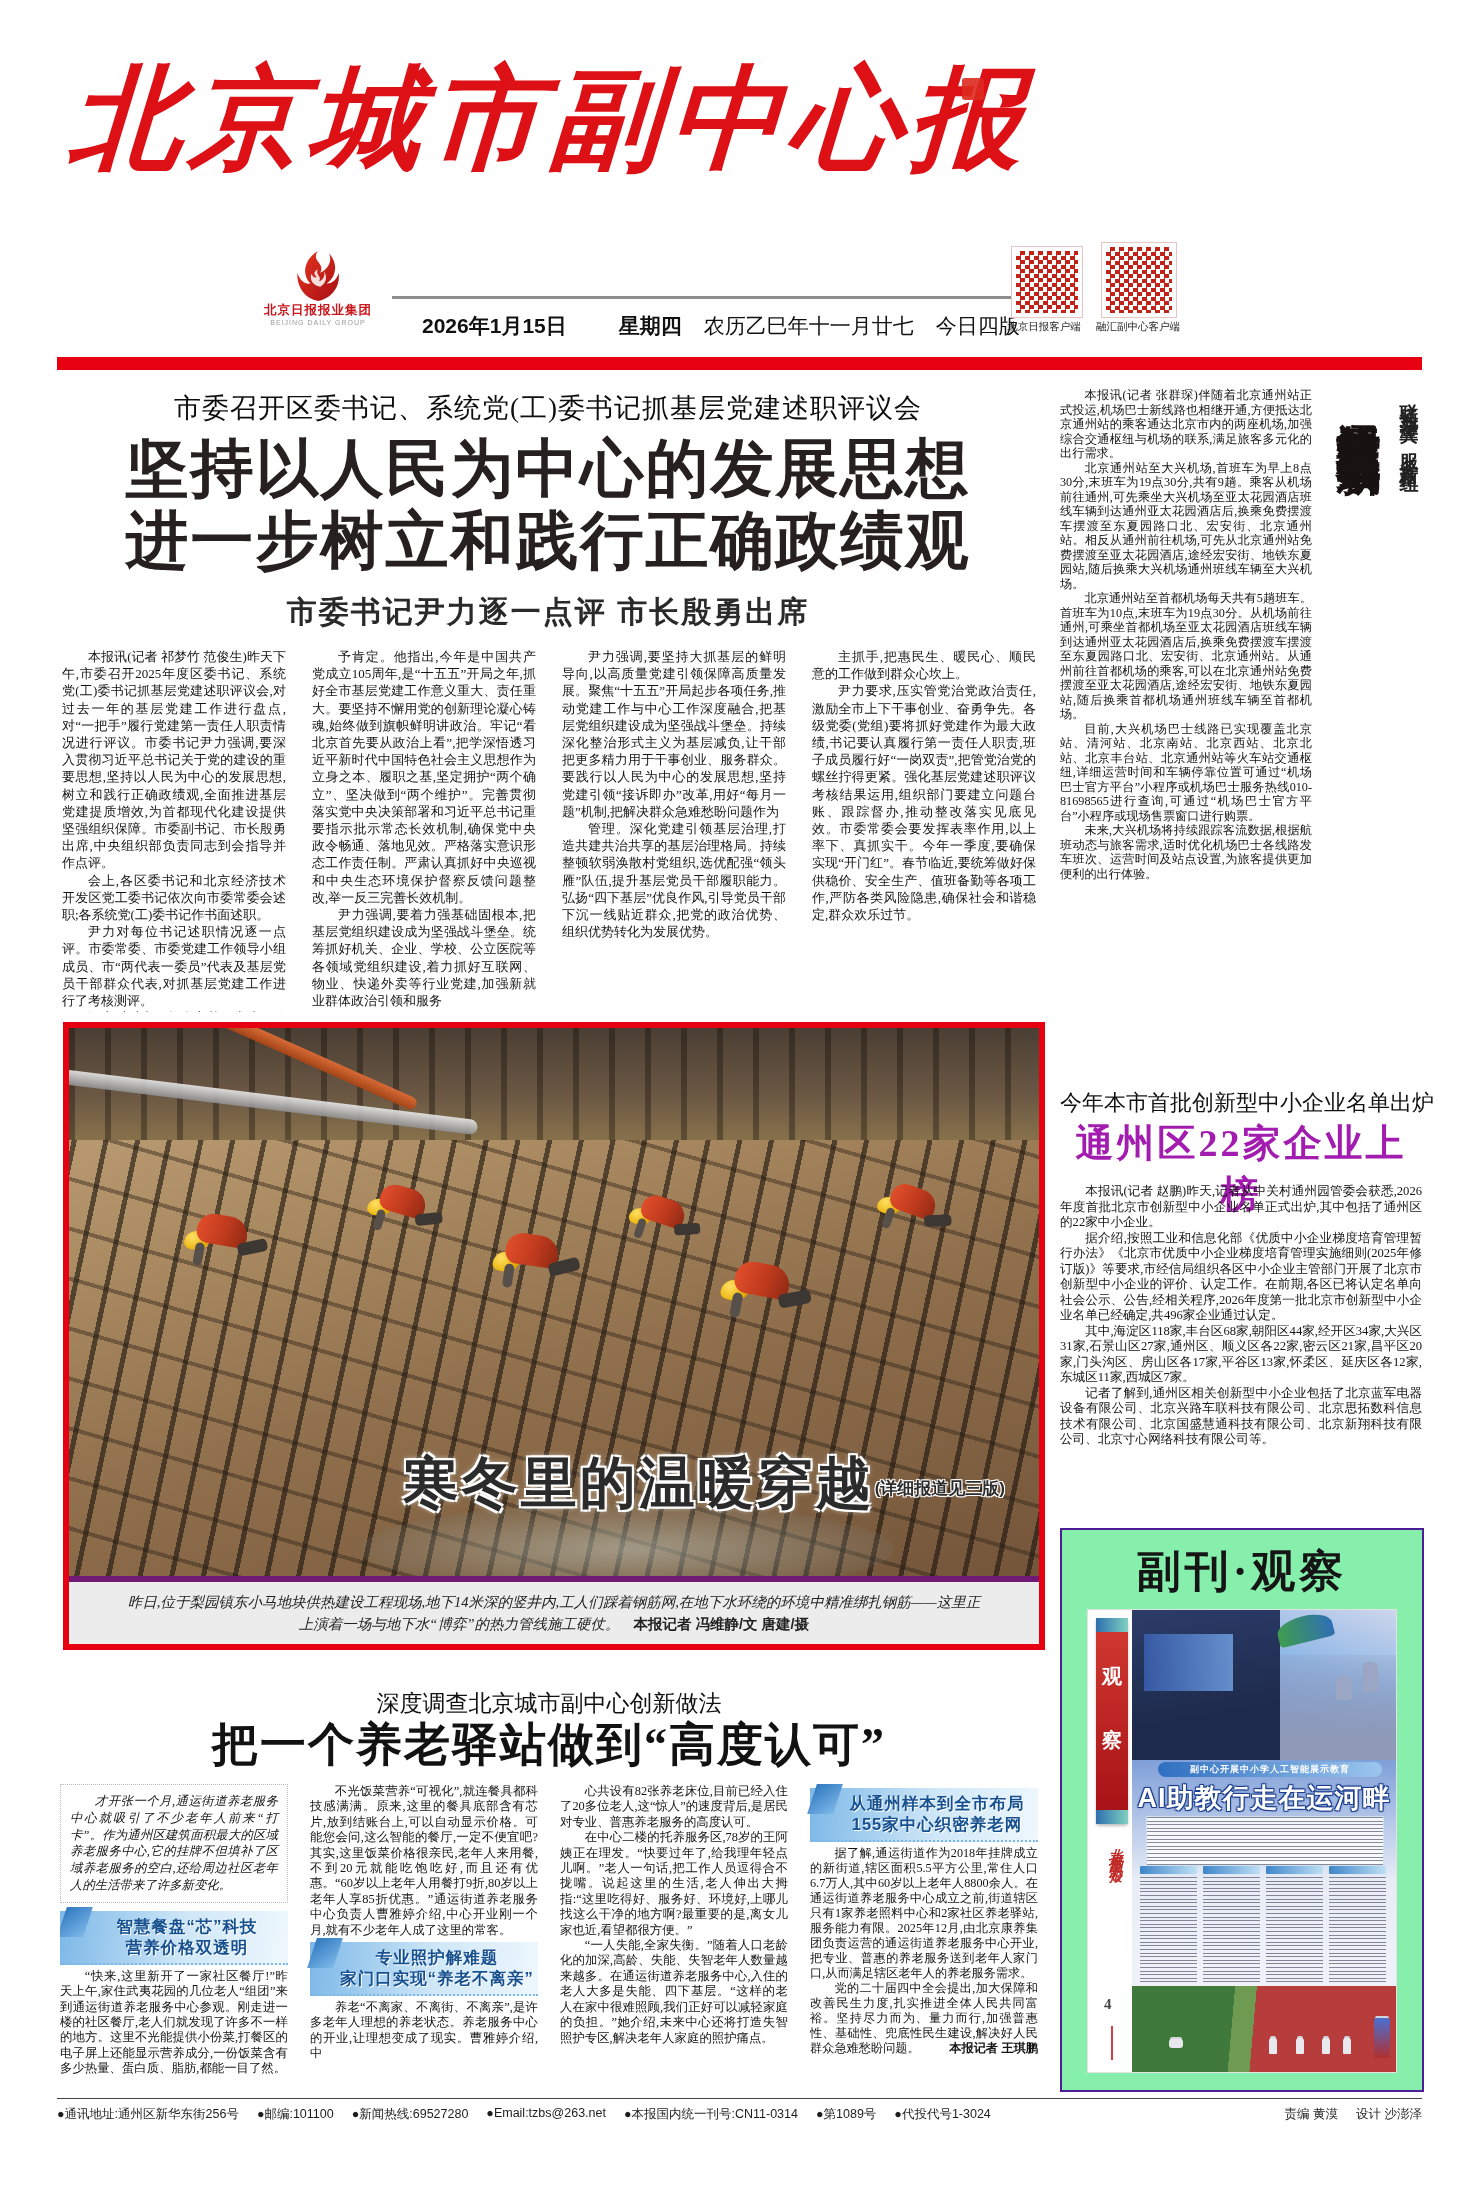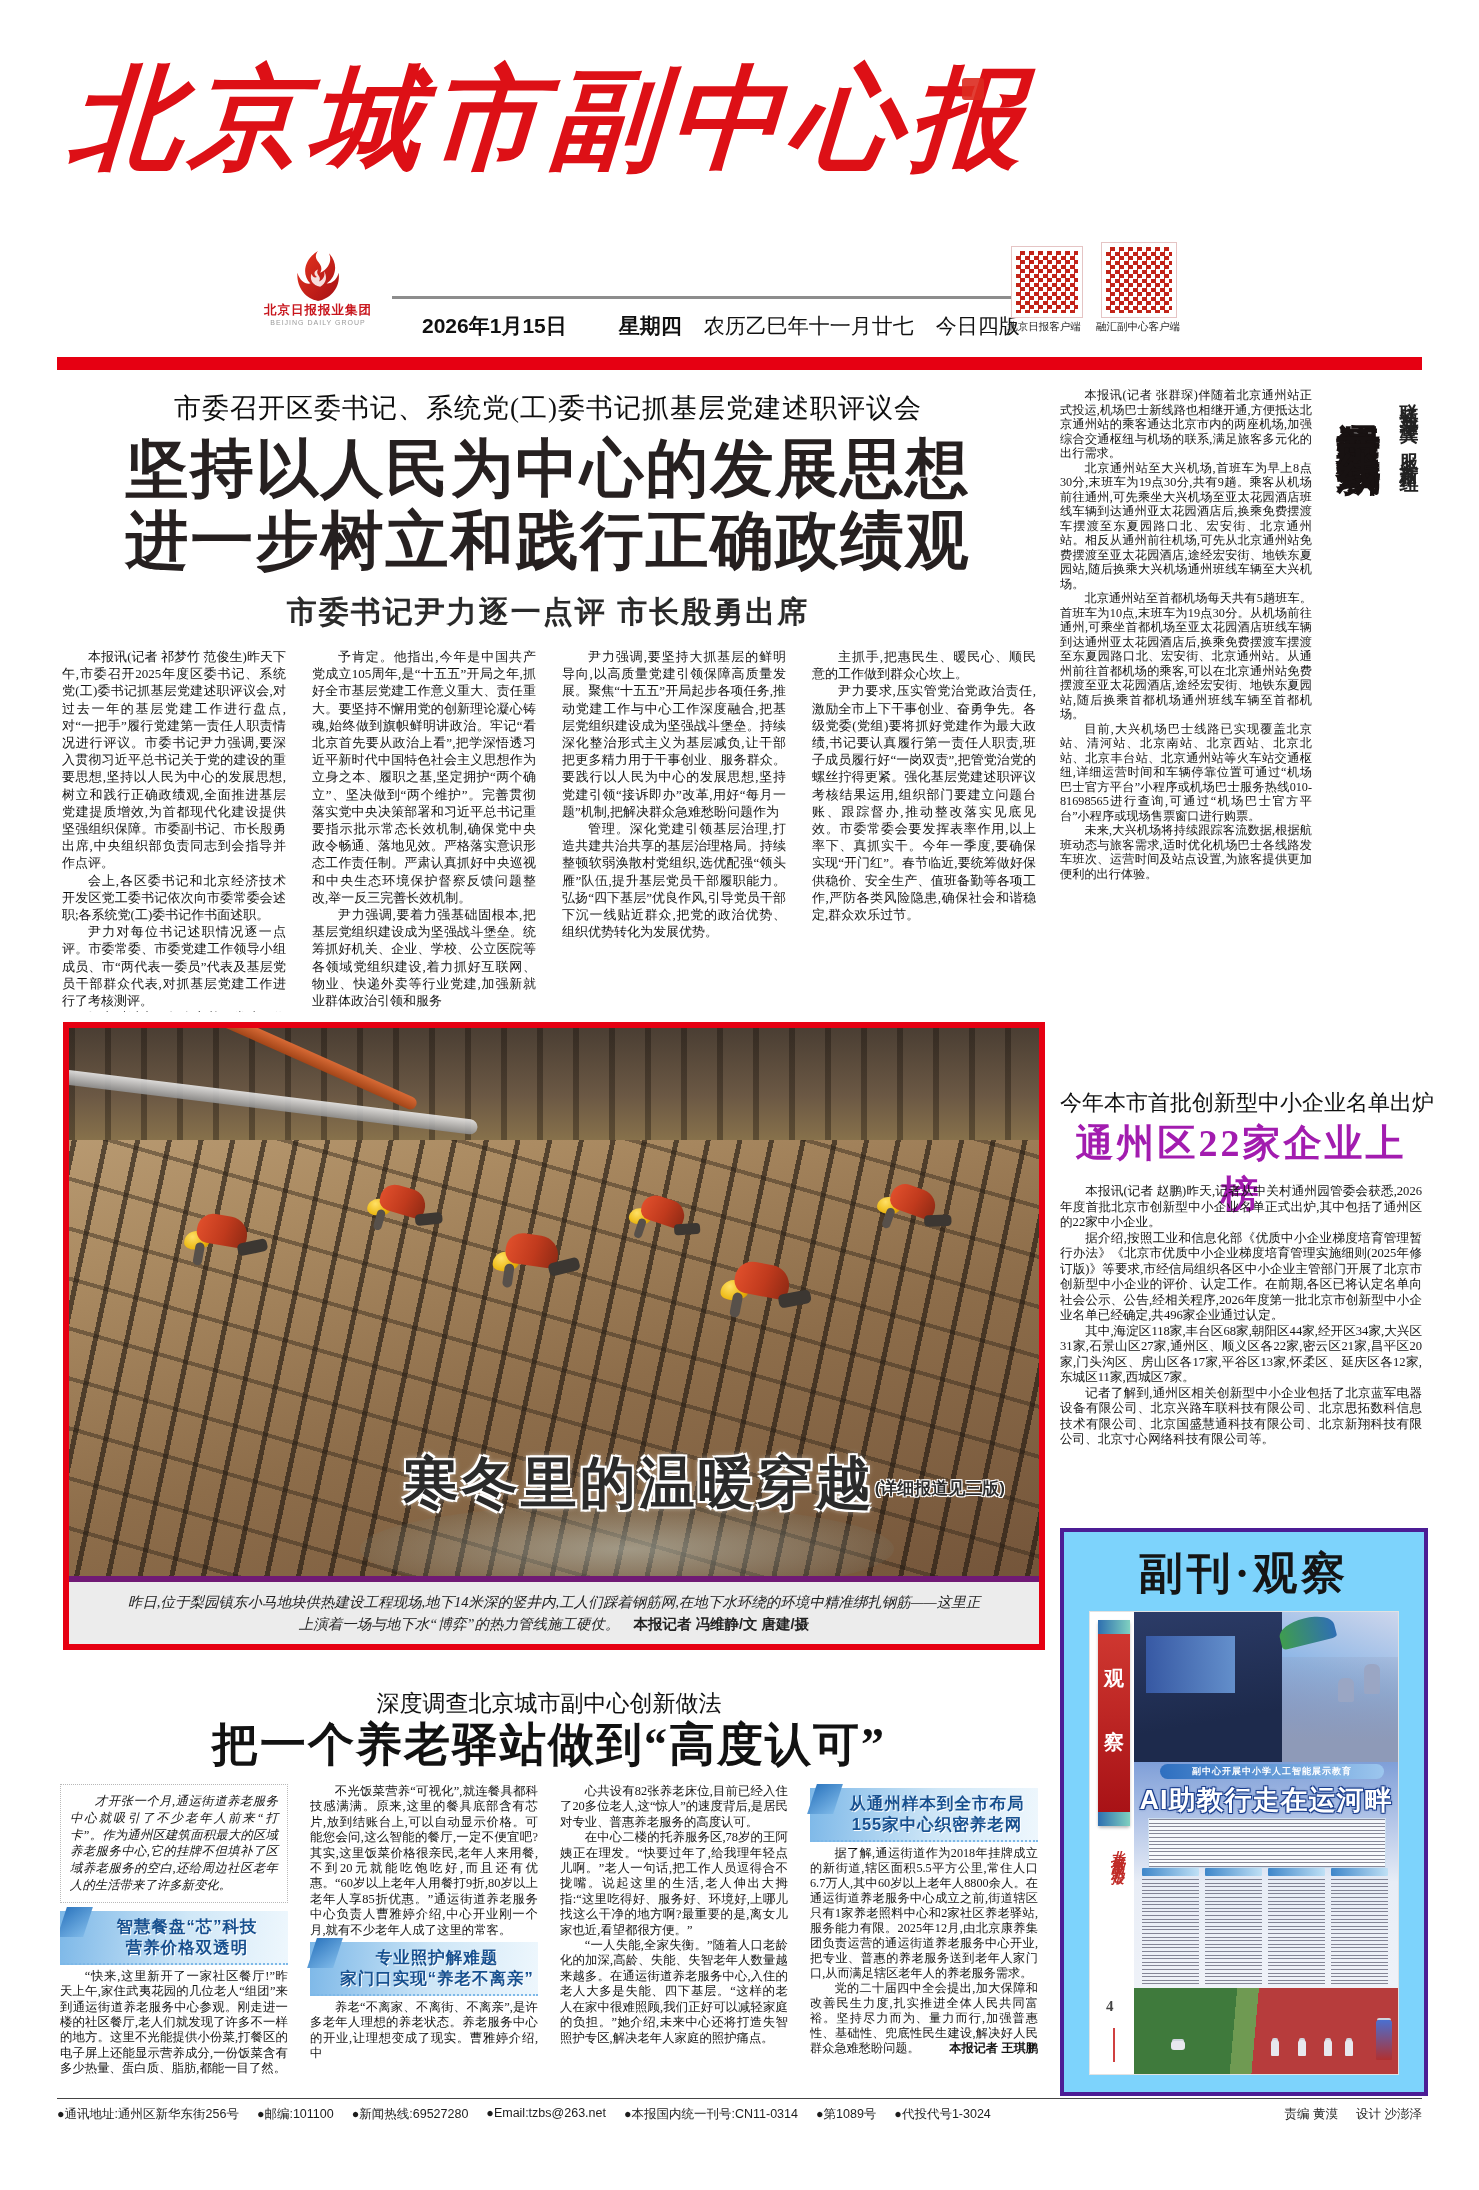--- a/index.html
+++ b/index.html
@@ -90,21 +90,21 @@
   
   .sme-kicker{left:1060px;top:1088px;width:362px;text-align:center;font-size:22px;color:#111;
     font-family:"Liberation Serif",serif;white-space:nowrap;}
   .sme-headline{left:1060px;top:1118px;width:362px;text-align:center;
     font-family:"Liberation Serif",serif;font-weight:900;font-size:38px;color:#a21caf;letter-spacing:3px;}
   .sme-body{left:1060px;top:1184px;width:362px;height:328px;font-size:12.6px;line-height:15.5px;
     text-align:justify;color:#141414;overflow:hidden;}
   .sme-body p{margin:0;text-indent:2em;}
 
   
-  .supp{left:1060px;top:1528px;width:360px;height:560px;border:4px solid #4c1d95;background:#7dd3fc;}
+  .supp{left:1060px;top:1528px;width:360px;height:560px;border:2px solid #4c1d95;background:#86efac;}
   .supp-title{position:absolute;left:0;top:12px;width:100%;text-align:center;
     font-family:"Liberation Serif",serif;font-weight:900;font-size:44px;letter-spacing:4px;color:#151515;}
   .mini{position:absolute;left:26px;top:80px;width:308px;height:462px;background:#fff;
     box-shadow:0 0 0 1px #e2e2e2;overflow:hidden;}
   .mini-photo{position:absolute;left:44px;top:0;right:0;height:150px;
     background:linear-gradient(200deg,#cdd6ec,#8fb7e6 35%,#7f9fd8 60%,#a9a0d0 85%);}
   .mini-stage{position:absolute;left:0;top:0;width:56%;height:100%;
     background:linear-gradient(170deg,#2c3c68,#1d2a4c 70%);}
   .mini-screen{position:absolute;left:8%;top:16%;width:60%;height:38%;background:linear-gradient(90deg,#3a5fb0,#6fa0e0);opacity:.85;}
   .mini-canopy{position:absolute;right:24%;top:4%;width:56px;height:26px;border-radius:50% 50% 10% 10%;

